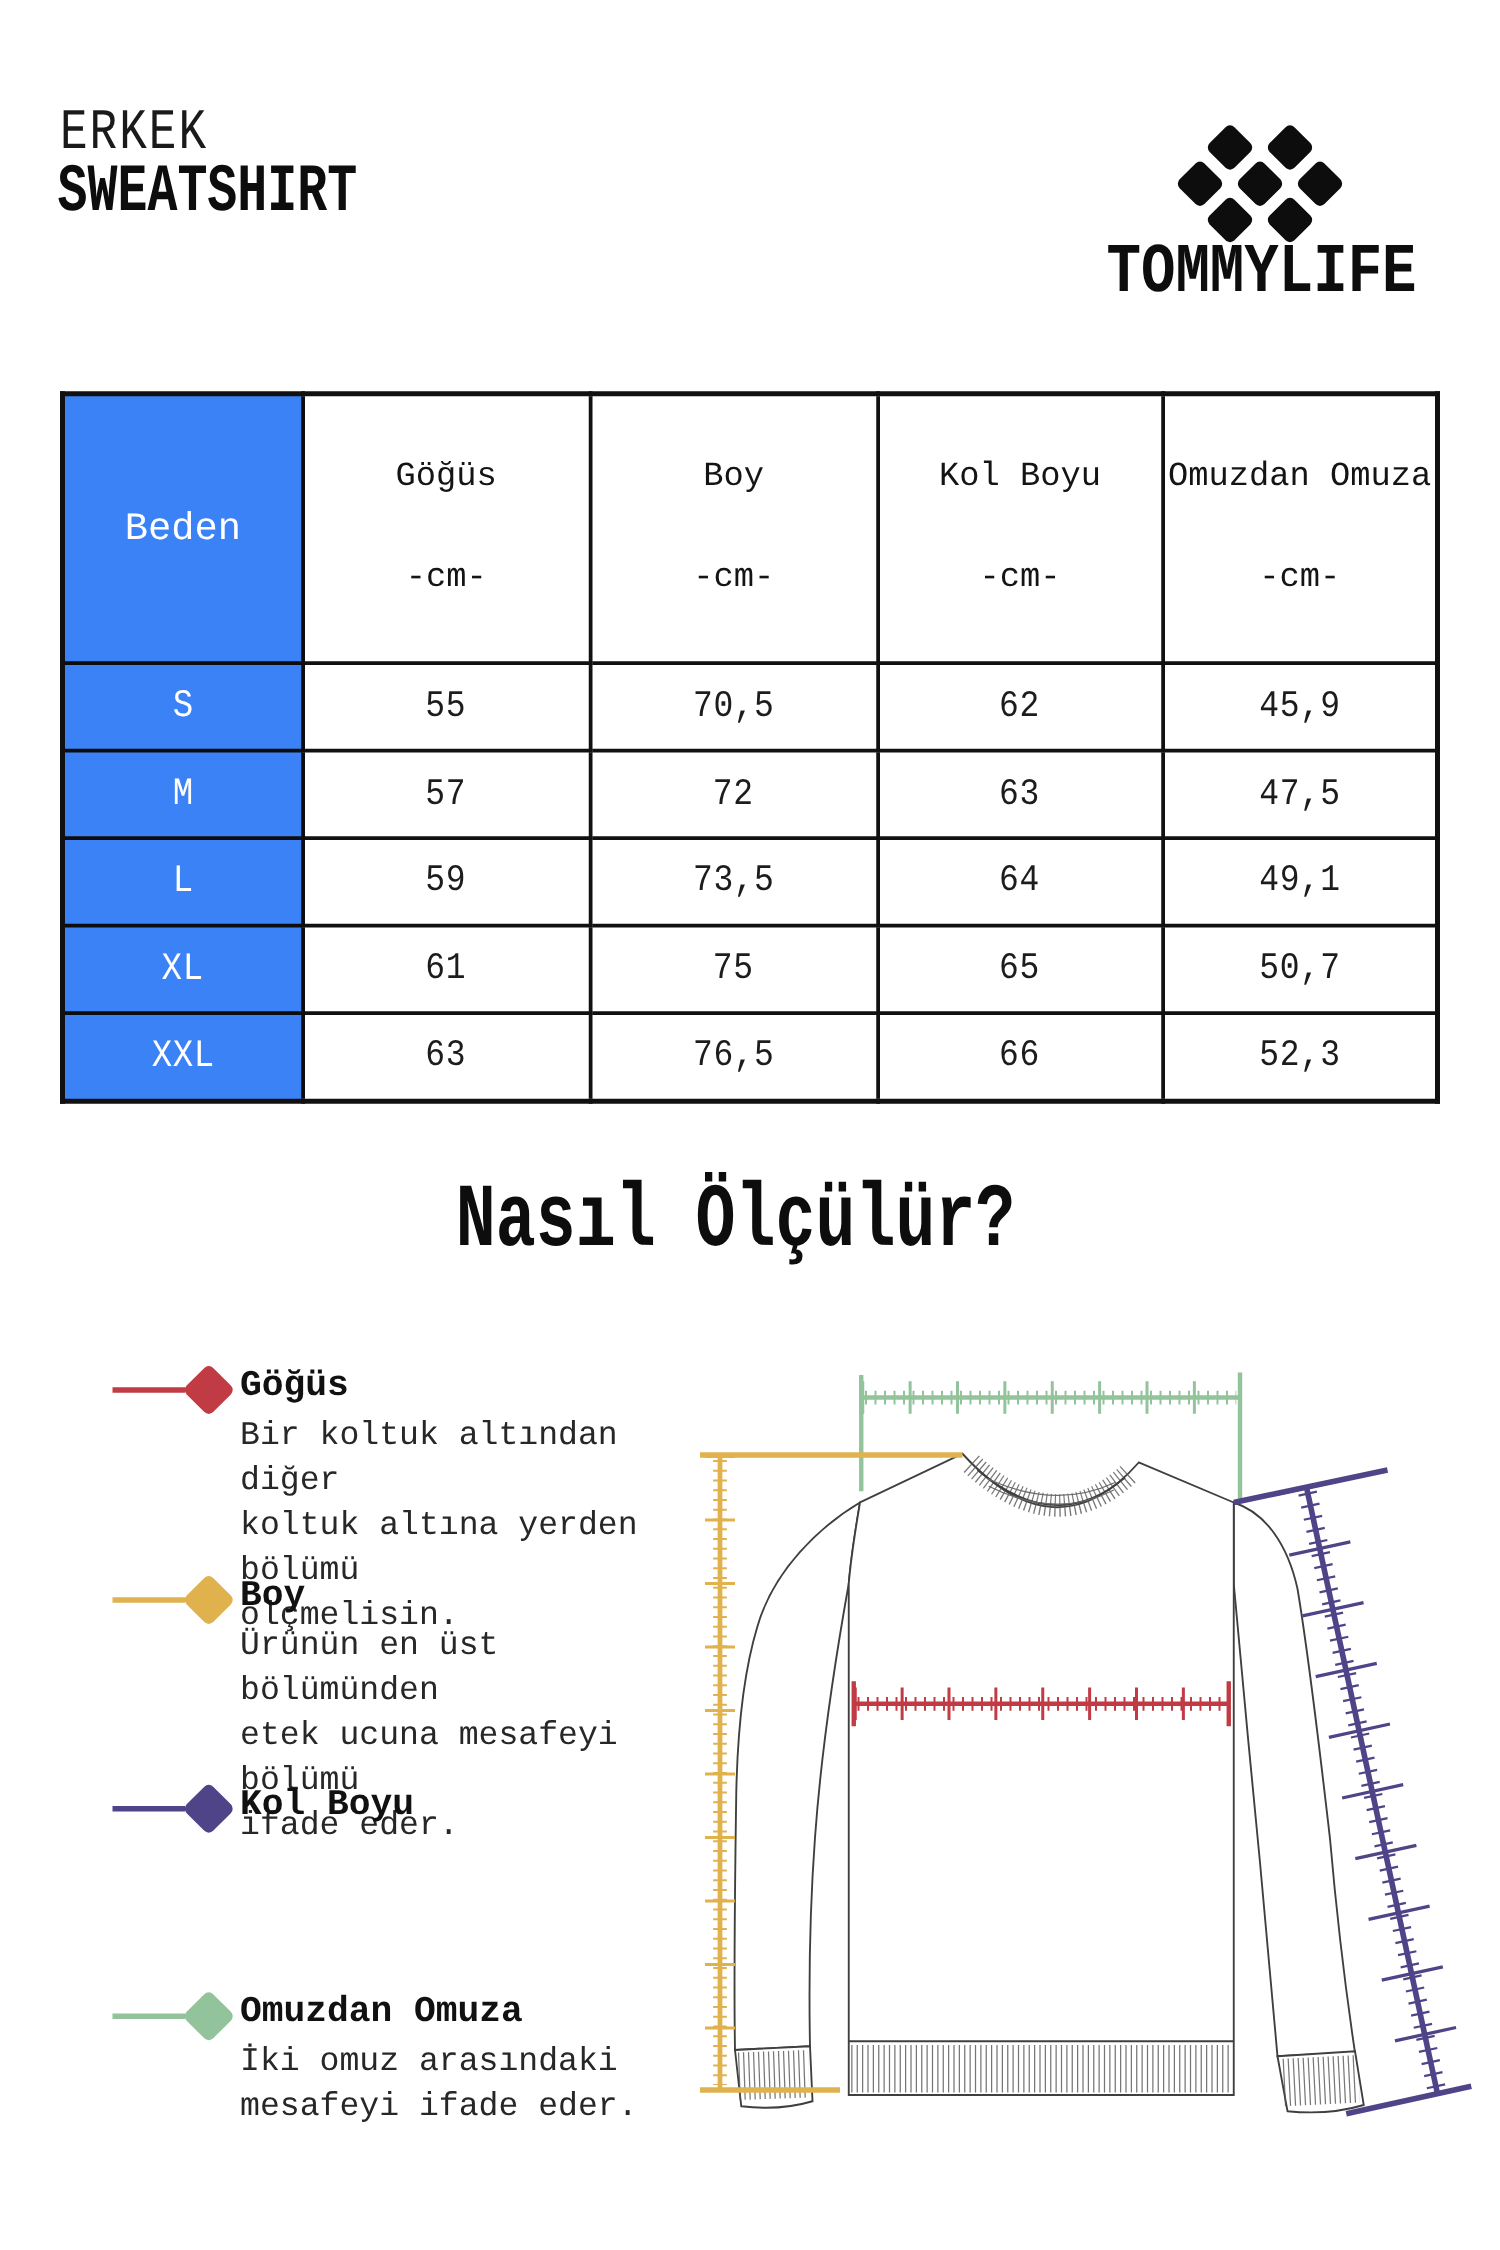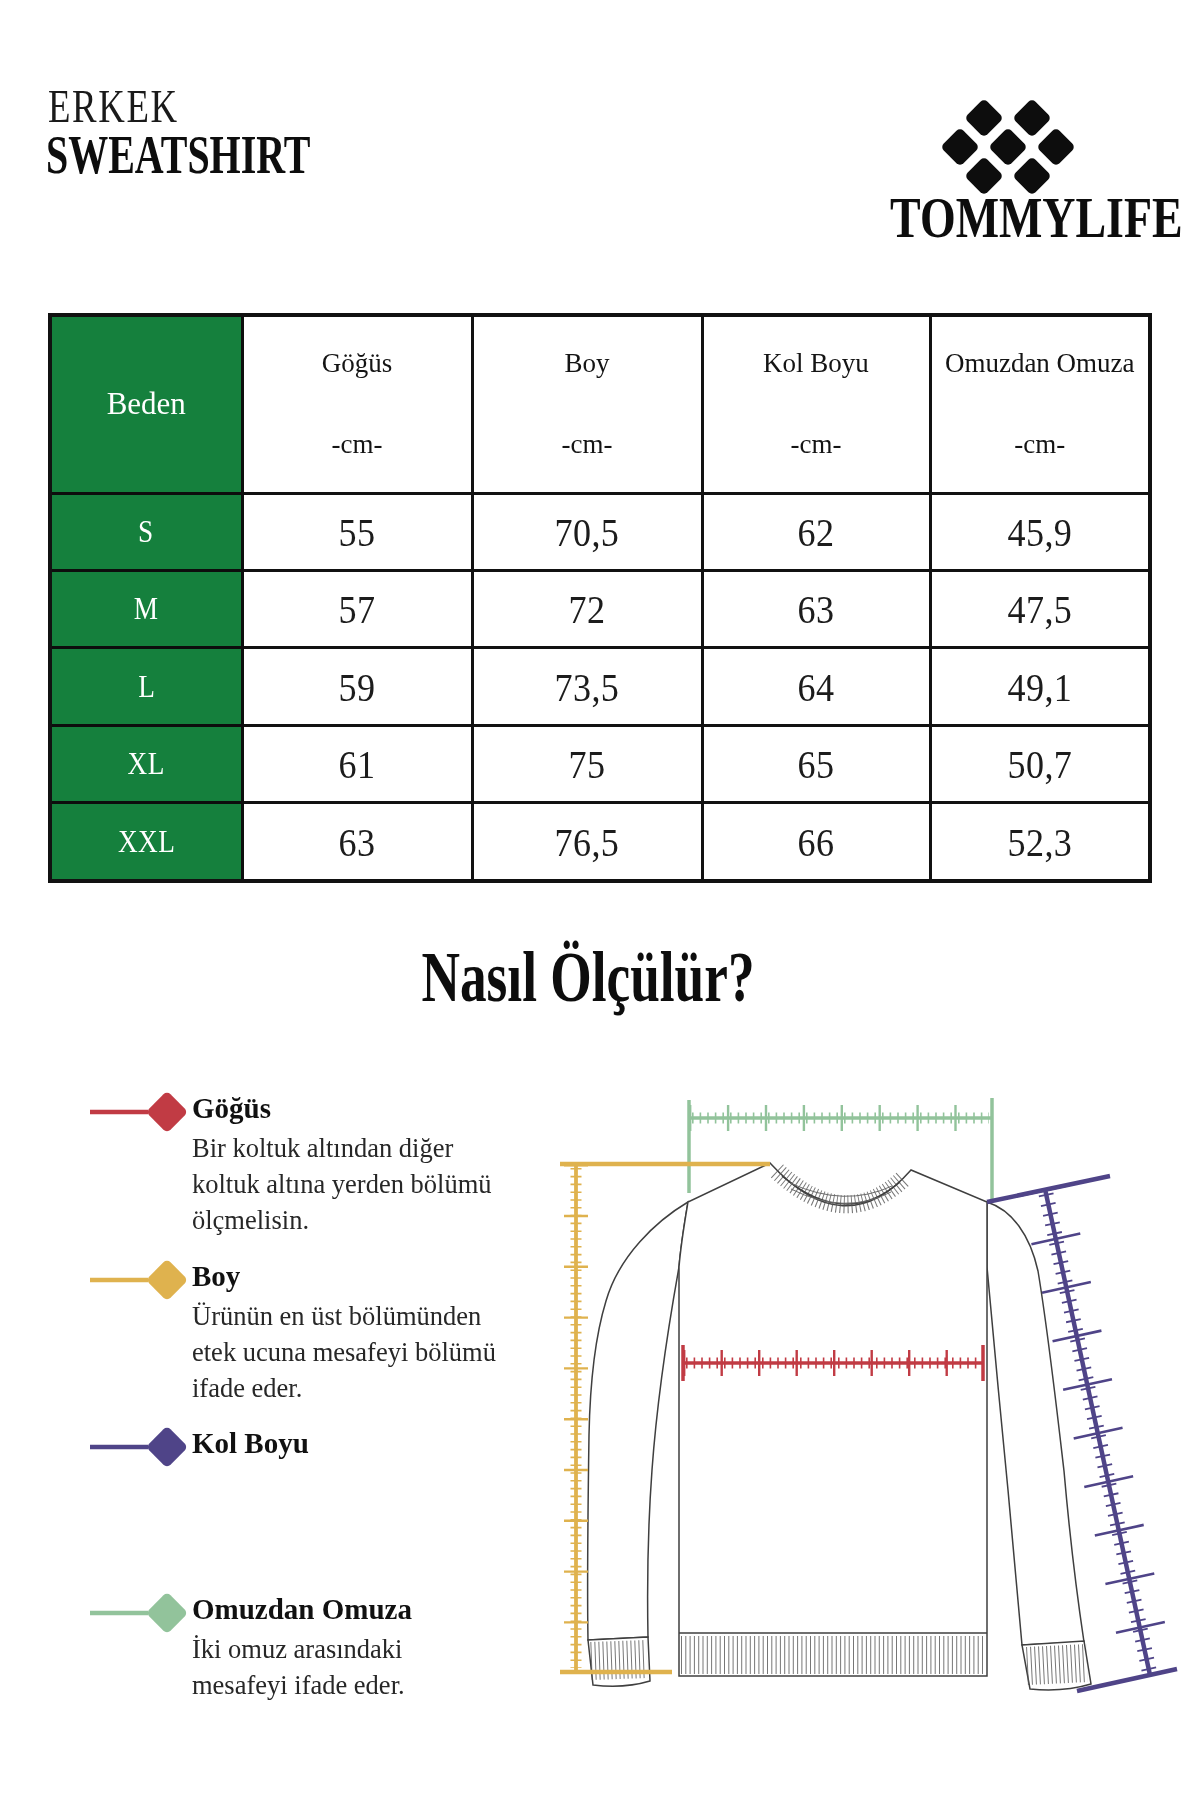--- a/index.html
+++ b/index.html
@@ -1,42 +1,42 @@
 <!DOCTYPE html>
 <html><head>
 <meta charset="utf-8">
 <style>
   html,body{margin:0;padding:0;background:#fff;}
   .page{position:relative;width:1200px;height:1800px;background:#fff;overflow:hidden;
-        font-family:Liberation Serif, serif;color:#1c1c1c;}
+        font-family:Liberation Mono, monospace;color:#1c1c1c;}
   .abs{position:absolute;}
   .cond{display:inline-block;transform-origin:left center;}
 
   
   .cat-title{left:48px;top:80px;font-size:46px;font-weight:400;letter-spacing:2px;color:#1a1a1a;}
   .cat-title .cond{transform:scaleX(0.80);}
   .prod-title{left:46px;top:124px;font-size:54px;font-weight:700;letter-spacing:0px;color:#0d0d0d;}
   .prod-title .cond{transform:scaleX(0.74);}
 
   .brand-name{left:858px;top:186px;width:300px;text-align:center;font-size:56px;font-weight:700;color:#0d0d0d;}
   .brand-name .cond{transform:scaleX(0.82);transform-origin:center;}
 
   
   table.sizes{position:absolute;left:48px;top:313px;width:1100px;height:570px;
     border-collapse:collapse;table-layout:fixed;}
   table.sizes td,table.sizes th{border:3px solid #111;text-align:center;vertical-align:middle;
     font-weight:400;padding:0;}
   table.sizes{border:4px solid #111;}
   col.c0{width:192px;}col.c1{width:230px;}col.c2{width:230px;}col.c3{width:228px;}col.c4{width:220px;}
-  .dark-cell{background:#15803d;color:#fff;border-color:#0d0d0d !important;}
+  .dark-cell{background:#3b82f6;color:#fff;border-color:#0d0d0d !important;}
   .corner{font-size:31px;}
   .size-cell{font-size:31px;}
   .head-cell{font-size:27px;line-height:1.22;color:#141414;}
   .head-cell .unit{display:block;margin-top:48px;}
-  .val-cell{font-size:41px;color:#1c1c1c;}
+  .val-cell{font-size:30px;color:#1c1c1c;}
   .num{display:inline-block;transform:scaleX(0.88);letter-spacing:.5px;}
 
   
   .howto-title{left:0;top:936px;width:1176px;text-align:center;font-size:72px;font-weight:600;color:#0d0d0d;}
   .howto-title .cond{transform:scaleX(0.74);transform-origin:center;}
 
   .legend-item{left:88px;width:440px;}
   .legend-text{position:absolute;left:104px;top:6px;width:336px;}
   .legend-title{font-size:29px;font-weight:700;color:#111;}
   .legend-desc{margin-top:5px;font-size:26.5px;line-height:36px;color:#272727;white-space:pre-line;}

